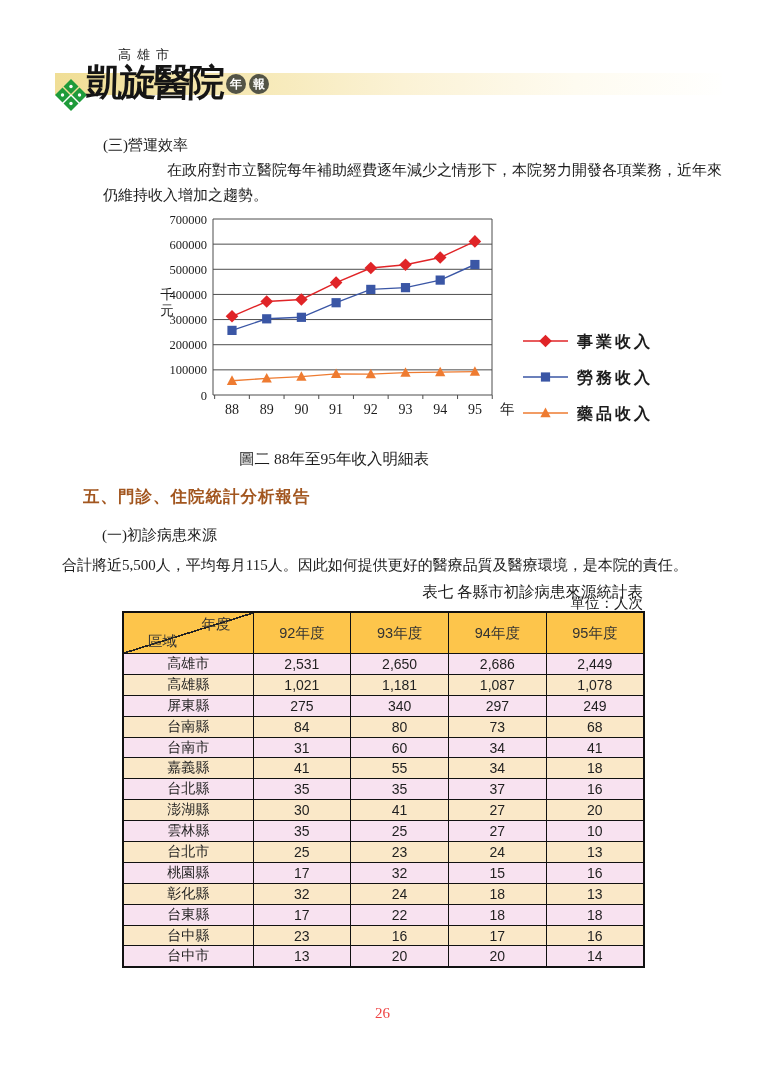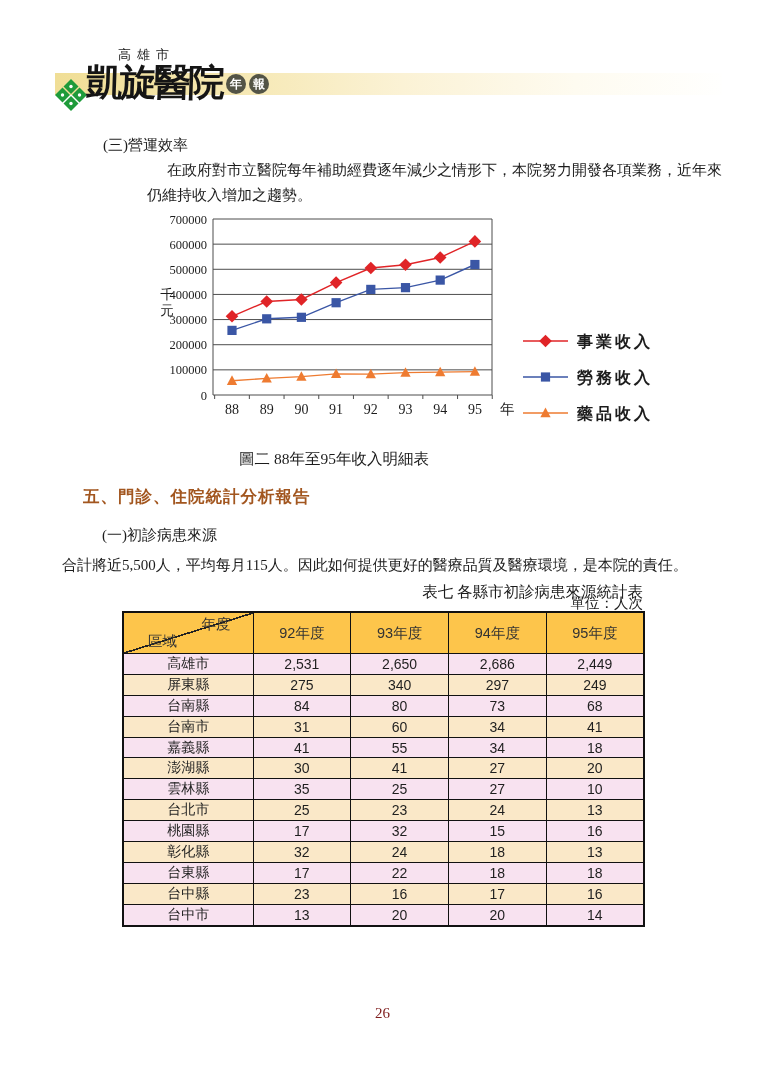--- a/index.html
+++ b/index.html
@@ -15,21 +15,21 @@
   .hospital{position:absolute;left:86px;top:64px;font-size:37px;font-weight:bold;
     letter-spacing:-3px;color:#151515;transform:skewX(-2deg);line-height:1;}
   .badge{position:absolute;width:20px;height:20px;border-radius:50%;background:#535446;
     color:#fff;font-family:"Liberation Sans",sans-serif;font-size:12px;font-weight:bold;
     display:flex;align-items:center;justify-content:center;top:74px;}
   .badge.b1{left:226px;} .badge.b2{left:249px;}
   
   .t{position:absolute;font-size:15px;white-space:nowrap;line-height:18px;}
   .s3-head{left:103px;top:136px;}
   .s3-l1{left:167px;top:161px;}
-  .s3-l2{left:103px;top:186px;margin-left:44px;}
+  .s3-l2{left:103px;top:186px;}
   .fig-caption{position:absolute;left:0;top:449px;width:668px;text-align:center;font-size:15.5px;}
   .s5-head{position:absolute;left:83px;top:486px;font-family:Liberation Sans, sans-serif;
     font-size:16.5px;font-weight:bold;color:#A2561F;letter-spacing:1px;white-space:nowrap;}
   .s5-sub{left:102px;top:510px;margin-top:16px;}
   .s5-l1{left:103px;top:533px;}
   .s5-l2{left:62px;top:556px;}
   
   .chart{position:absolute;left:140px;top:210px;width:600px;height:222px;}
   .chart svg text{fill:#1c1c1c;font-family:"Liberation Serif","DejaVu Serif",serif;}
   
@@ -42,21 +42,21 @@
   table.stats{border:2px solid #111;}
   table.stats thead th{background:#FDC54B;height:40px;font-size:14.5px;color:#333;}
   table.stats tbody td{height:19.9px;}
   table.stats tbody tr:nth-child(odd) td{background:#F8E2F0;}
   table.stats tbody tr:nth-child(even) td{background:#FAE8C8;}
   th.corner{position:relative;
     background-image:linear-gradient(to bottom right,transparent calc(50% - 0.8px),
       #222 calc(50% - 0.8px),#222 calc(50% + 0.8px),transparent calc(50% + 0.8px)) !important;}
   th.corner .c-top{position:absolute;top:2px;right:22px;}
   th.corner .c-bot{position:absolute;bottom:2px;left:16px;padding-left:8px;}
-  .page-num{position:absolute;left:0;top:1005px;width:765px;text-align:center;font-size:15px;color:#7f1d1d;}
+  .page-num{position:absolute;left:0;top:1005px;width:765px;text-align:center;font-size:15px;color:#ef4444;}
 </style>
 </head>
 <body>
 
 <div class="page">
 
   <div class="band"></div>
   <svg class="logo" width="34" height="34" viewBox="0 0 34 34">
     <g fill="#1E9B3A">
       <path d="M17 1 L24.5 8.5 L17 16 L9.5 8.5 Z"></path>
@@ -186,20 +186,27 @@
     </thead>
     <tbody id="tbl-body">
         <tr>
           <td>高雄市</td>
           <td>2,531</td>
           <td>2,650</td>
           <td>2,686</td>
           <td>2,449</td>
         </tr>
         <tr>
+          <td>高雄縣</td>
+          <td>1,021</td>
+          <td>1,181</td>
+          <td>1,087</td>
+          <td>1,078</td>
+        </tr>
+        <tr>
           <td>屏東縣</td>
           <td>275</td>
           <td>340</td>
           <td>297</td>
           <td>249</td>
         </tr>
         <tr>
           <td>台南縣</td>
           <td>84</td>
           <td>80</td>
@@ -214,20 +221,27 @@
           <td>41</td>
         </tr>
         <tr>
           <td>嘉義縣</td>
           <td>41</td>
           <td>55</td>
           <td>34</td>
           <td>18</td>
         </tr>
         <tr>
+          <td>台北縣</td>
+          <td>35</td>
+          <td>35</td>
+          <td>37</td>
+          <td>16</td>
+        </tr>
+        <tr>
           <td>澎湖縣</td>
           <td>30</td>
           <td>41</td>
           <td>27</td>
           <td>20</td>
         </tr>
         <tr>
           <td>雲林縣</td>
           <td>35</td>
           <td>25</td>

